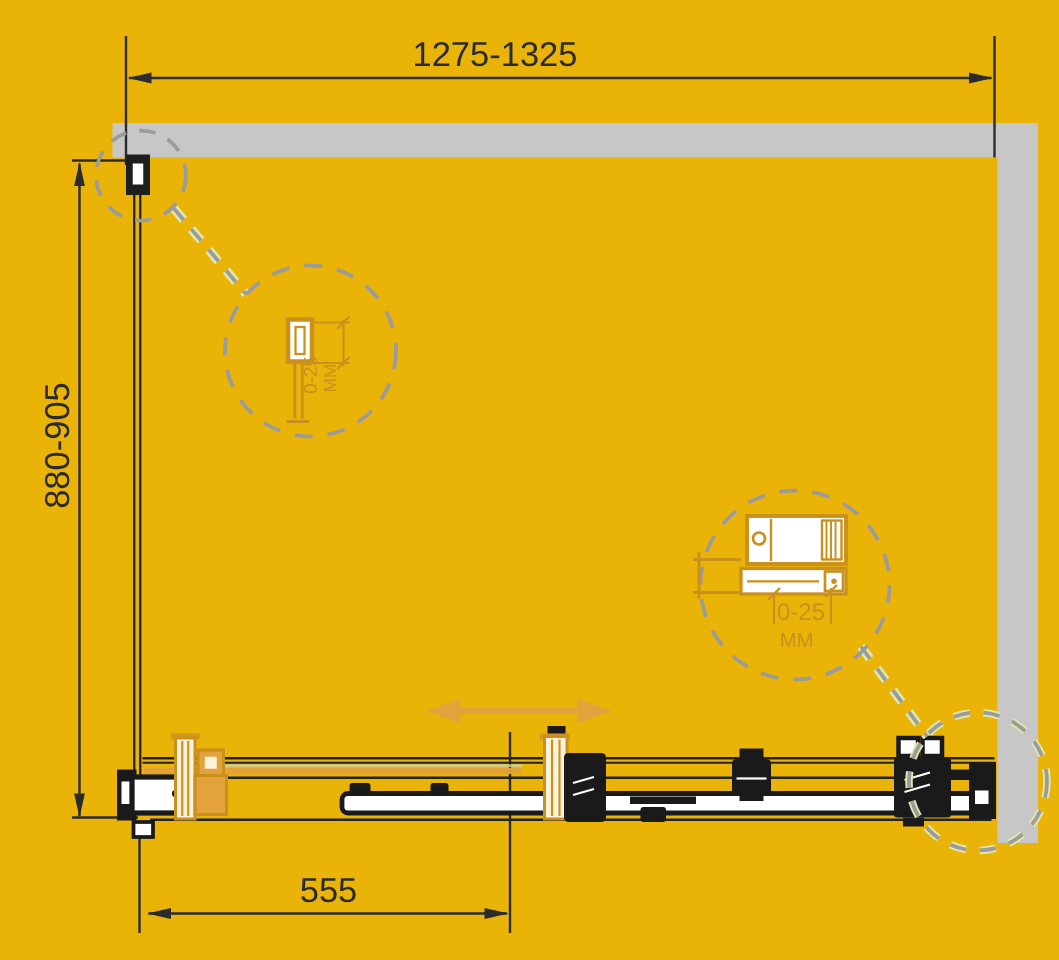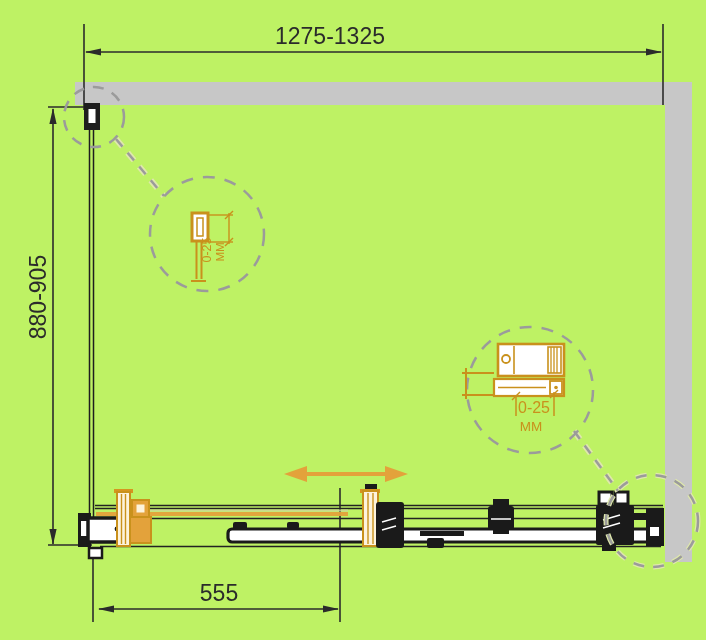--- a/index.html
+++ b/index.html
@@ -1,19 +1,19 @@
 <!DOCTYPE html>
 <html><head>
 <meta charset="utf-8">
 <style>
   html,body{margin:0;padding:0;background:#ffffff;}
   .stage{
     position:relative;
     width:706px;height:640px;
-    background:#bef264;
+    background:#eab308;
     overflow:hidden;
     font-family:"Liberation Sans", sans-serif;
   }
   svg text{
     font-family:"Liberation Sans", sans-serif;
   }
   .dim-text{ fill:#2b2b2b; font-size:23px; }
   .dim-text-small{ fill:#2b2b2b; font-size:23px; }
   .detail-text{ fill:#c9911c; }
 </style>

